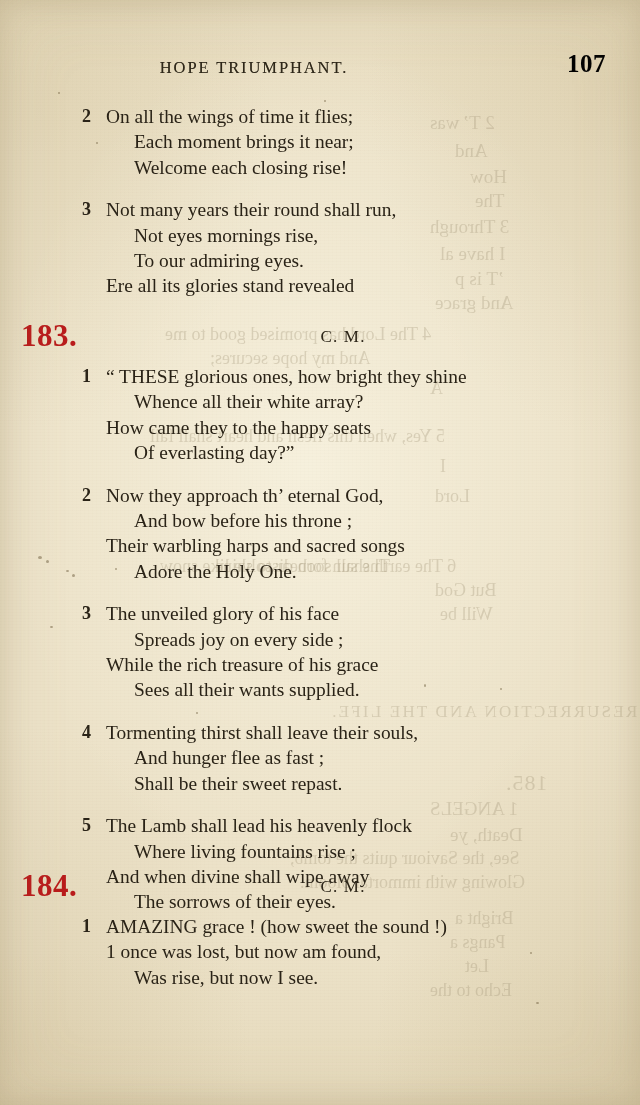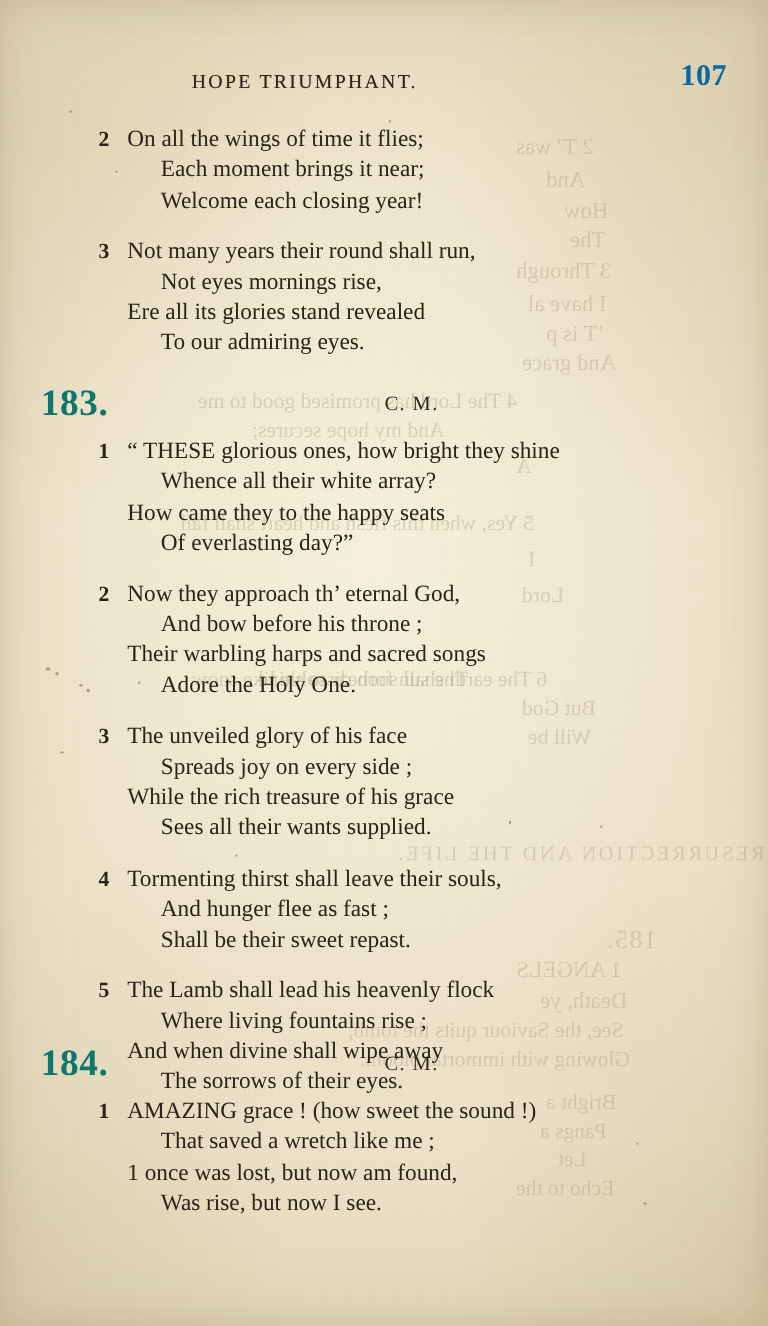--- a/index.html
+++ b/index.html
@@ -88,35 +88,35 @@
     letter-spacing: 1.9px;
     color: #2e2719;
     text-shadow: 0 0 0.6px rgba(46,39,25,0.5);
   }
   .folio {
     position: absolute;
     top: 50px;
     right: 34px;
     font-size: 25px;
     font-weight: bold;
-    color: #0369a1;
+    color: #000000;
     letter-spacing: 0.5px;
   }
 
   .hymn-head {
     position: relative;
     height: 42px;
   }
   .hymn-no {
     position: absolute;
-    left: 16px;
+    left: 3px;
     top: 0px;
     font-size: 31px;
     font-weight: bold;
-    color: #0f766e;
+    color: #b91c1c;
     letter-spacing: 0.5px;
   }
   .meter {
     position: absolute;
     left: 0;
     right: 0;
     top: 9px;
     text-align: center;
     font-size: 17px;
     letter-spacing: 1.2px;
@@ -213,27 +213,27 @@
 
   <div class="content">
 
     <div class="runhead">HOPE TRIUMPHANT.</div>
     <div class="folio">107</div>
 
     <div class="hymn-body" id="hymn-block-0">
         <div class="stanza">
           <div class="vline odd"><span class="stanza-num">2</span>On all the wings of time it flies;</div>
           <div class="vline even">Each moment brings it near;</div>
-          <div class="vline even">Welcome each closing year!</div>
+          <div class="vline even">Welcome each closing rise!</div>
         </div>
         <div class="stanza">
           <div class="vline odd"><span class="stanza-num">3</span>Not many years their round shall run,</div>
           <div class="vline even">Not eyes mornings rise,</div>
+          <div class="vline even">To our admiring eyes.</div>
           <div class="vline odd">Ere all its glories stand revealed</div>
-          <div class="vline even">To our admiring eyes.</div>
         </div>
       </div>
 
     <div id="hymn-183">
       <div class="hymn-head">
         <span class="hymn-no">183.</span>
         <span class="meter">C. M.</span>
       </div>
       <div class="hymn-stanzas" id="hymn-183-stanzas">
           <div class="stanza">
@@ -269,21 +269,20 @@
     </div>
 
     <div id="hymn-184">
       <div class="hymn-head">
         <span class="hymn-no">184.</span>
         <span class="meter">C. M.</span>
       </div>
       <div class="hymn-stanzas" id="hymn-184-stanzas">
           <div class="stanza">
             <div class="vline odd"><span class="stanza-num">1</span>AMAZING grace !  (how sweet the sound !)</div>
-            <div class="vline even">That saved a wretch like me ;</div>
             <div class="vline odd">1 once was lost, but now am found,</div>
             <div class="vline even">Was rise, but now I see.</div>
           </div>
         </div>
     </div>
 
   </div>
 
   <div class="edge-shade"></div>
 </div>

